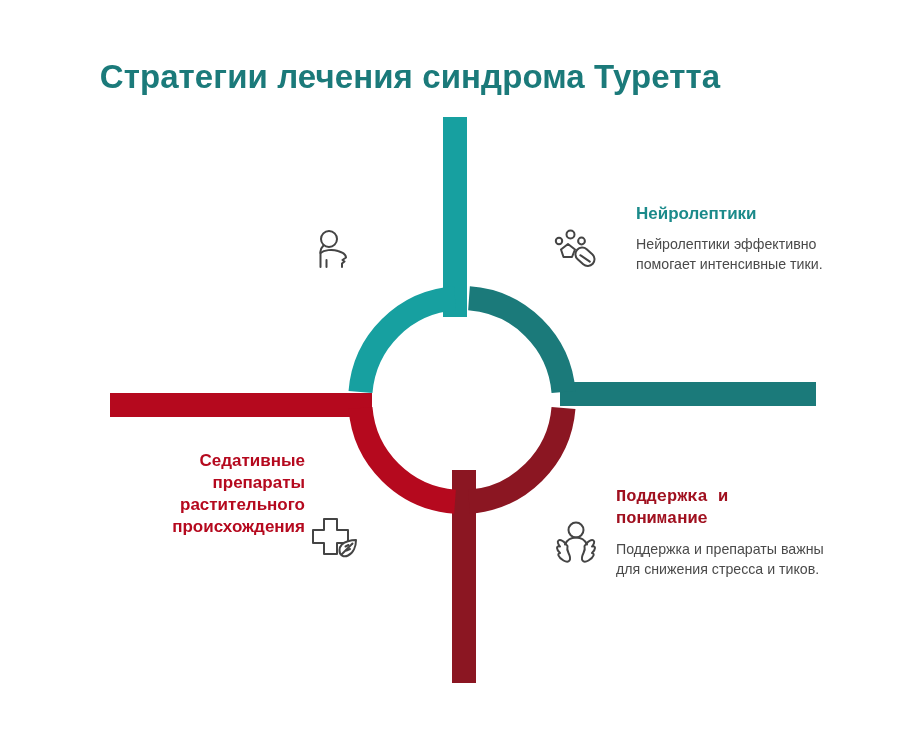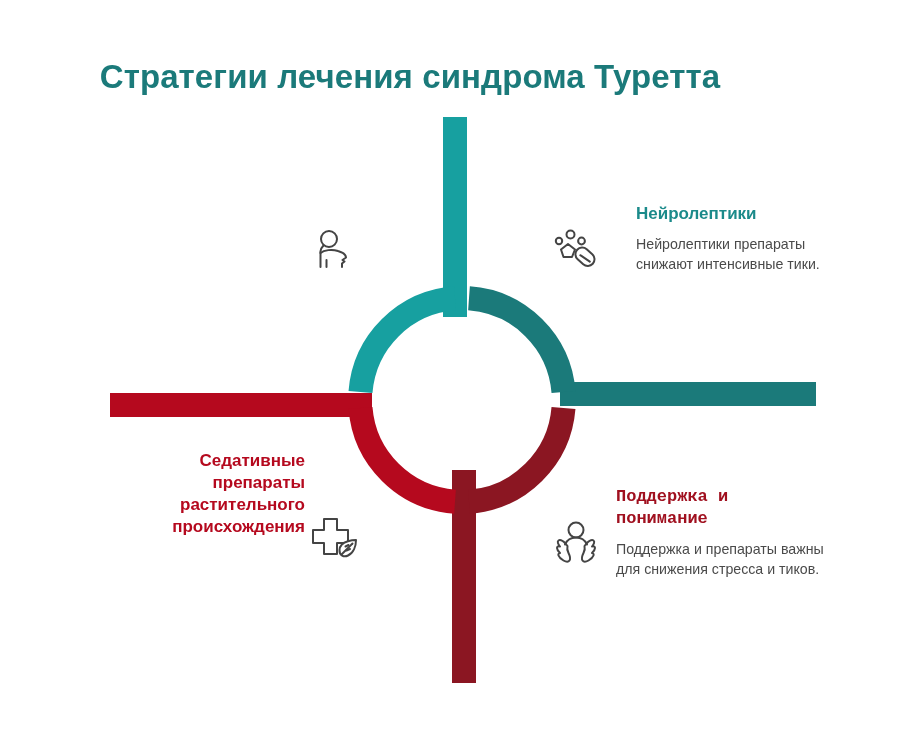--- a/index.html
+++ b/index.html
@@ -91,21 +91,21 @@
     <svg width="44" height="44" viewBox="0 0 44 44" fill="none" stroke="#444444" stroke-width="2" stroke-linecap="round" stroke-linejoin="round">
       <circle cx="17" cy="12" r="8"></circle>
       <path d="M11.5 18.5 C 9 21 8 23.5 8.5 26 L 8.5 40"></path>
       <path d="M8.5 26 C 12 23 20 22 26 24 C 31 25.5 34 28 34 30.5 L 30.5 33 L 32.5 34.5 L 30 36.5 L 30 40"></path>
       <path d="M14.5 33 L 14.5 40"></path>
     </svg>
   </div>
 
   <div class="block ta-l" id="blk-neuro">
     <p class="head teal">Нейролептики</p>
-    <p class="body">Нейролептики препараты снижают интенсивные тики.</p>
+    <p class="body">Нейролептики эффективно помогает интенсивные тики.</p>
   </div>
 
   <div class="icon" id="ic-pills">
     <svg width="46" height="46" viewBox="0 0 46 46" fill="none" stroke="#444444" stroke-width="2" stroke-linecap="round" stroke-linejoin="round">
       <circle cx="7" cy="13" r="3.2"></circle>
       <circle cx="18.5" cy="6.5" r="4"></circle>
       <circle cx="29.5" cy="13" r="3.4"></circle>
       <path d="M16 16 L 23 21.5 L 20 29 L 11.5 29 L 9 21.5 Z"></path>
       <rect x="22.5" y="22" width="21" height="13.5" rx="6.75" transform="rotate(42 33 28.7)"></rect>
       <path d="M28.3 27.2 L 37.8 33.7" transform="rotate(0 33 30)"></path>

